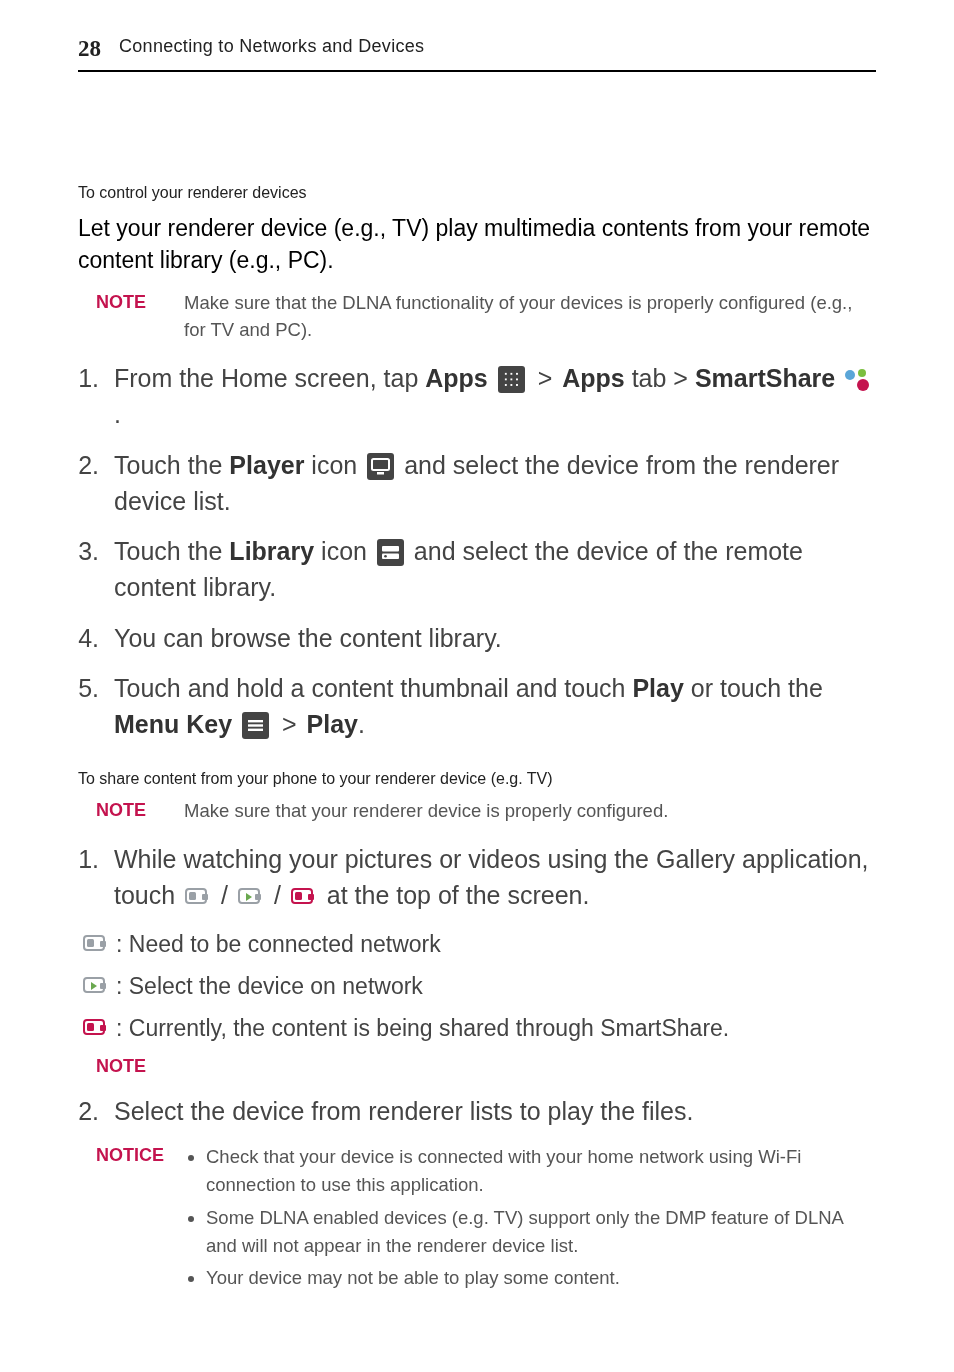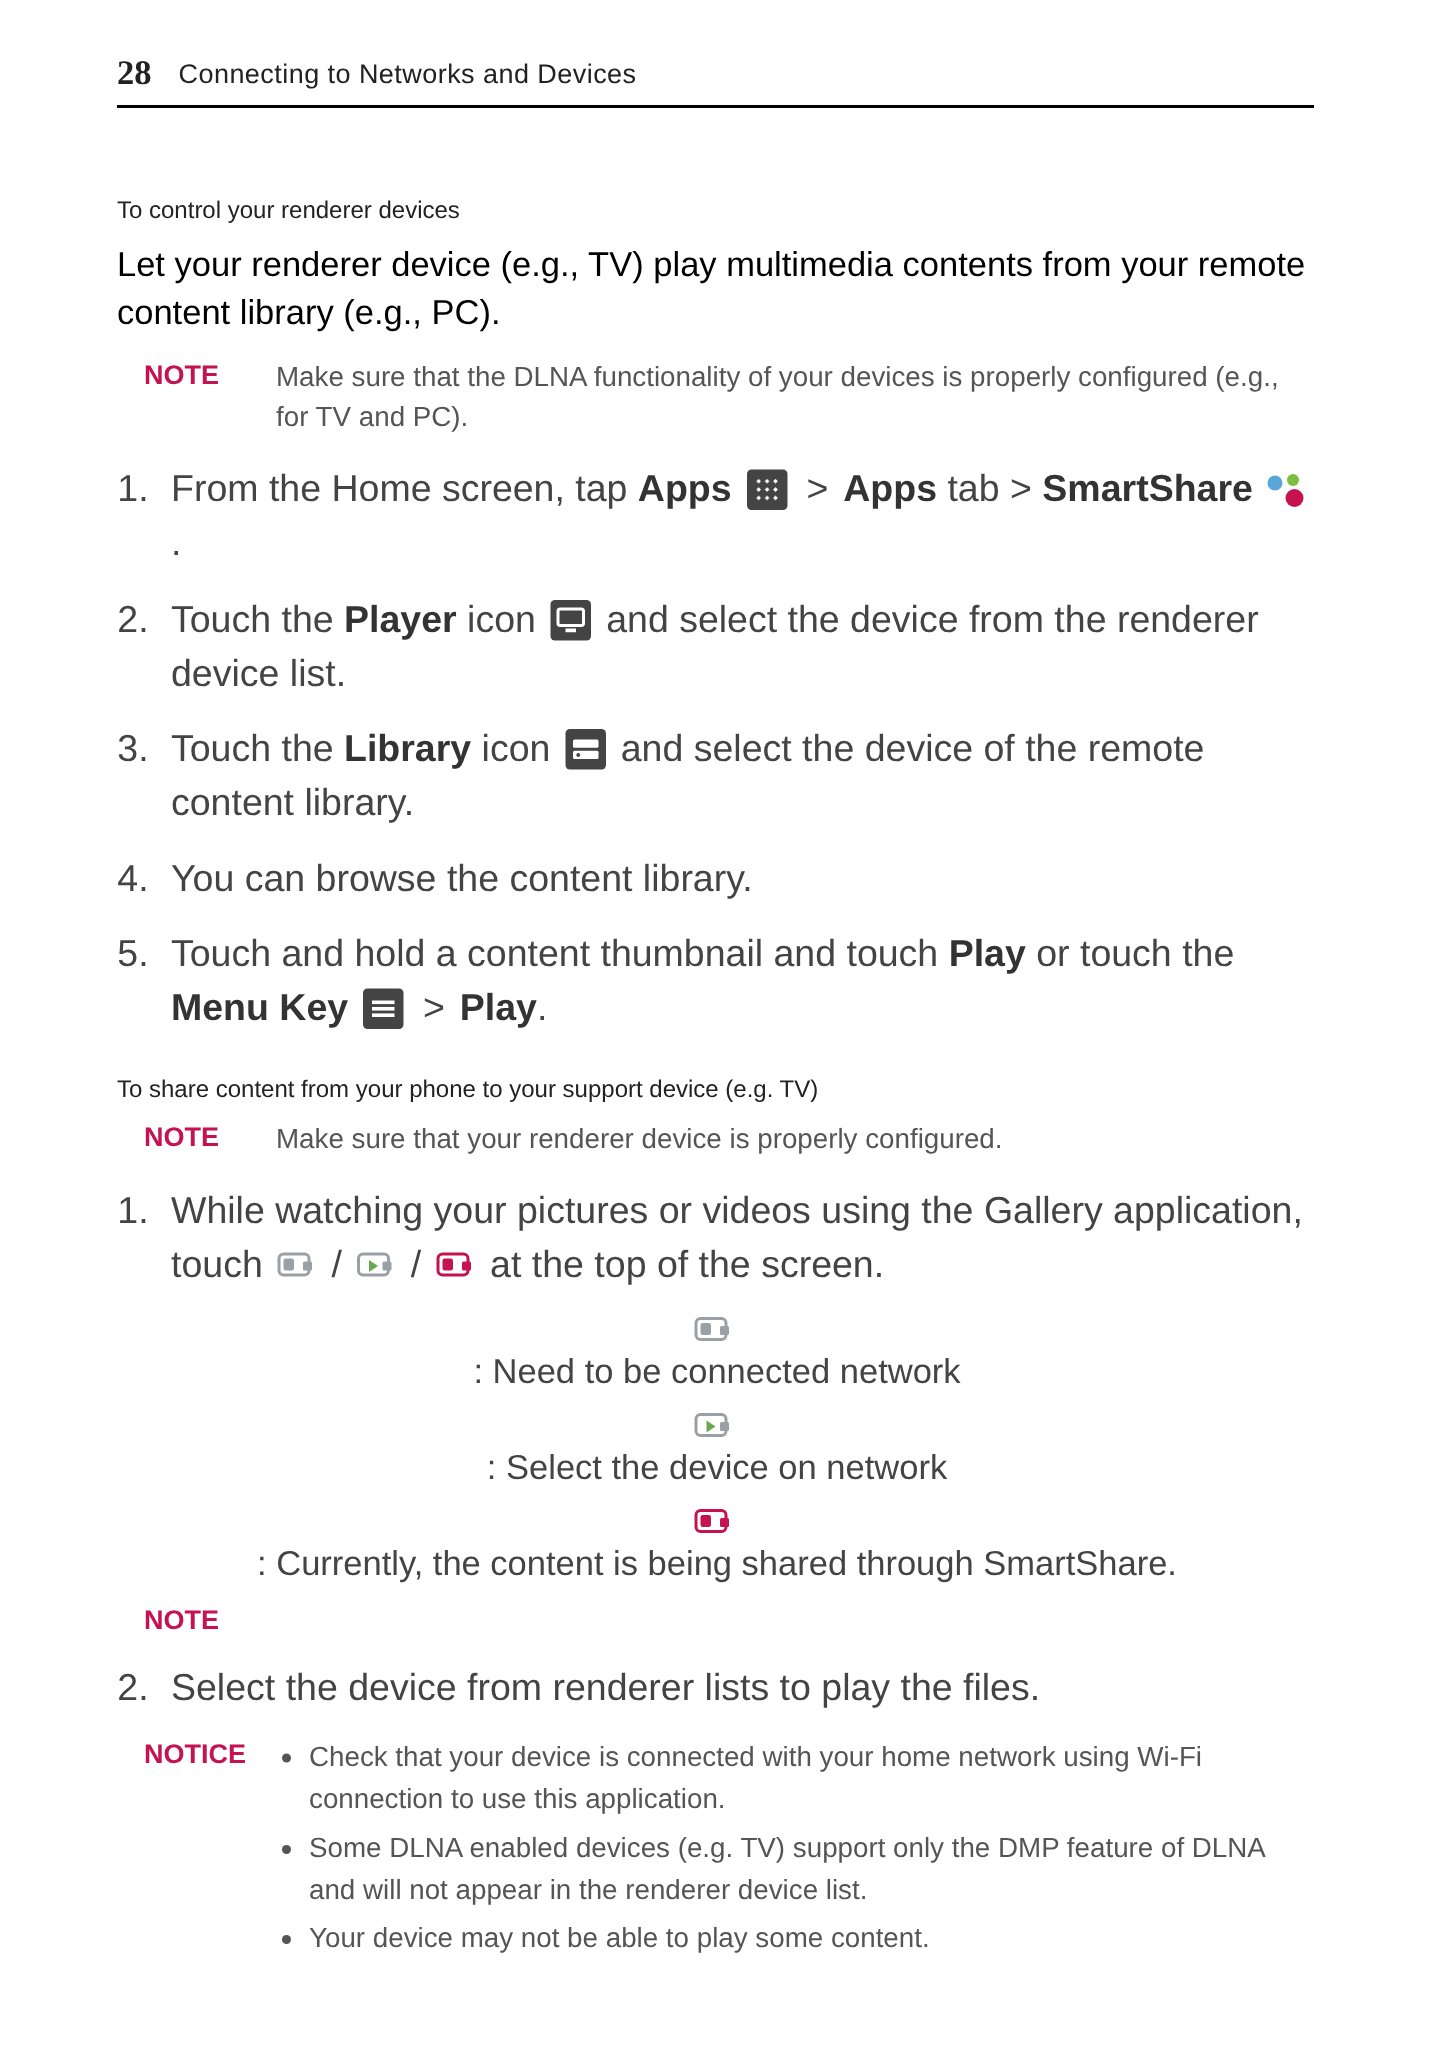--- a/index.html
+++ b/index.html
@@ -9,24 +9,24 @@
       font-family: Arial, Helvetica, sans-serif;
       background: #fff;
       color: #383838;
       position: relative;
     }
     .page {
       padding: 36px 78px 0 78px;
     }
     .header-row {
       display: flex;
-      align-items: center;
+      align-items: flex-start;
       border-bottom: 2px solid #000;
       padding-bottom: 8px;
-      margin-bottom: 60px;
+      margin-bottom: 112px;
     }
     .page-num {
       font-size: 23px;
       font-weight: bold;
       color: #222;
       margin-right: 18px;
       font-family: Georgia, serif;
     }
     .header-title {
       font-size: 18px;
@@ -104,21 +104,20 @@
     }
     .smartshare-badge svg { position:absolute; inset:0; }
 
     .legend-row {
       display: flex;
       align-items: center;
       font-size: 23px;
       color: #444;
       margin: 10px 0 10px 2px;
       line-height: 1.4;
-      flex-direction: column;
     }
     .legend-row .mini-icon { margin-right: 6px; }
     .mini-icon {
       display: inline-block;
       width: 28px;
       height: 22px;
       vertical-align: -4px;
       position: relative;
       margin: 0 2px;
     }
@@ -191,21 +190,21 @@
       <span class="icon-box menu-icon">
         <svg viewBox="0 0 27 27">
             <rect x="6" y="8" width="15" height="2.4" fill="#fff"></rect>
             <rect x="6" y="12.3" width="15" height="2.4" fill="#fff"></rect>
             <rect x="6" y="16.6" width="15" height="2.4" fill="#fff"></rect>
           </svg>
       </span><span class="gt"> &gt; </span><span class="bold">Play</span><span>.</span>
     </li>
   </ol>
 
-  <div class="section-h gap-top">To share content from your phone to your support device (e.g. TV)</div>
+  <div class="section-h gap-top">To share content from your phone to your renderer device (e.g. TV)</div>
 
   <div class="note-row">
     <div class="note-label">NOTE</div>
     <div class="note-body">Make sure that your renderer device is properly configured.</div>
   </div>
 
   <ol class="steps">
     <li>
       <span>While watching your pictures or videos using the Gallery application, touch </span>
       <span class="mini-icon">

